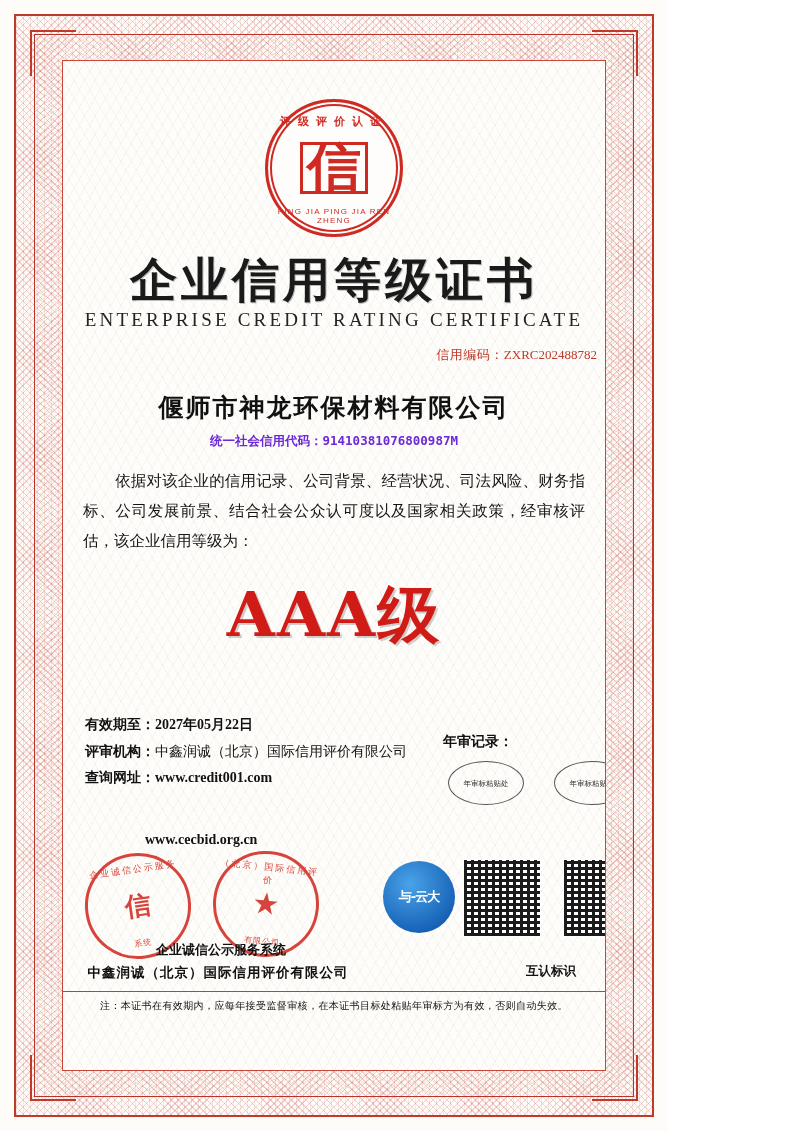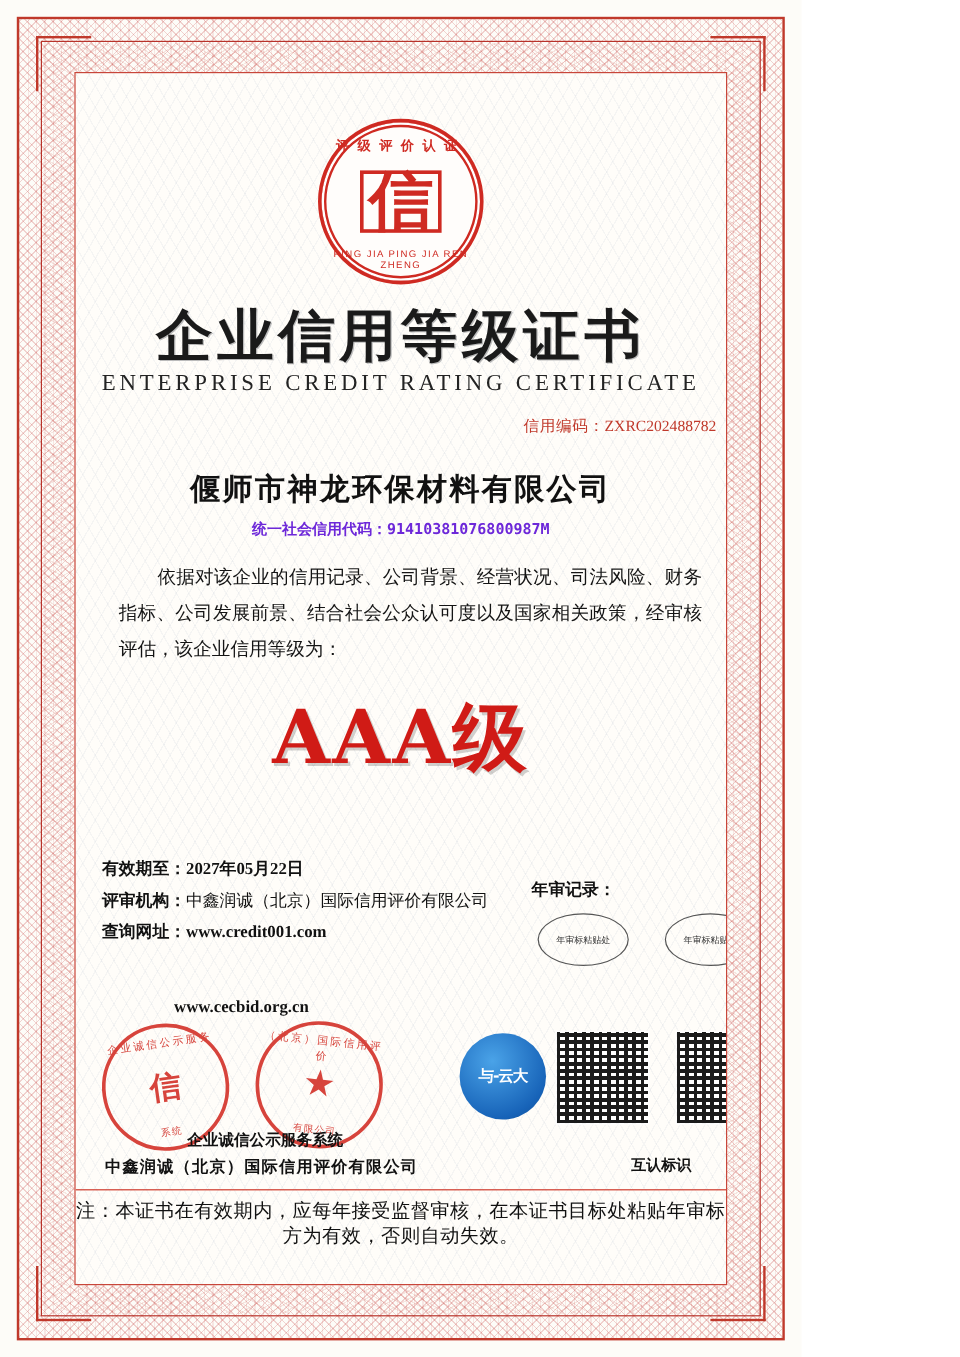--- a/index.html
+++ b/index.html
@@ -189,21 +189,20 @@
   .uscc .code { font-family: "DejaVu Sans Mono", monospace; }
 
   .body-text {
     position: absolute;
     top: 405px; left: 20px; right: 20px;
     font-size: 15.5px;
     line-height: 30px;
     color: #141414;
     text-align: justify;
     font-family: "DejaVu Sans", sans-serif;
-    margin-left: 16px;
   }
   .body-text .indent { display: inline-block; width: 32px; }
 
   .grade {
     position: absolute;
     top: 512px; left: 0; right: 0;
     text-align: center;
     font-size: 62px;
     font-weight: bold;
     color: #d01b16;
@@ -369,21 +368,21 @@
 
   .footnote-rule {
     position: absolute;
     left: 0; right: 0; top: 930px;
     border-top: 1px solid #cf3a2c;
   }
   .footnote {
     position: absolute;
     left: 0; right: 0; top: 938px;
     text-align: center;
-    font-size: 16px;
+    font-size: 10px;
     color: #111;
     font-family: Liberation Sans, sans-serif;
     letter-spacing: .4px;
   }
 </style>
 </head>
 <body>
 
 <div class="page">
 

